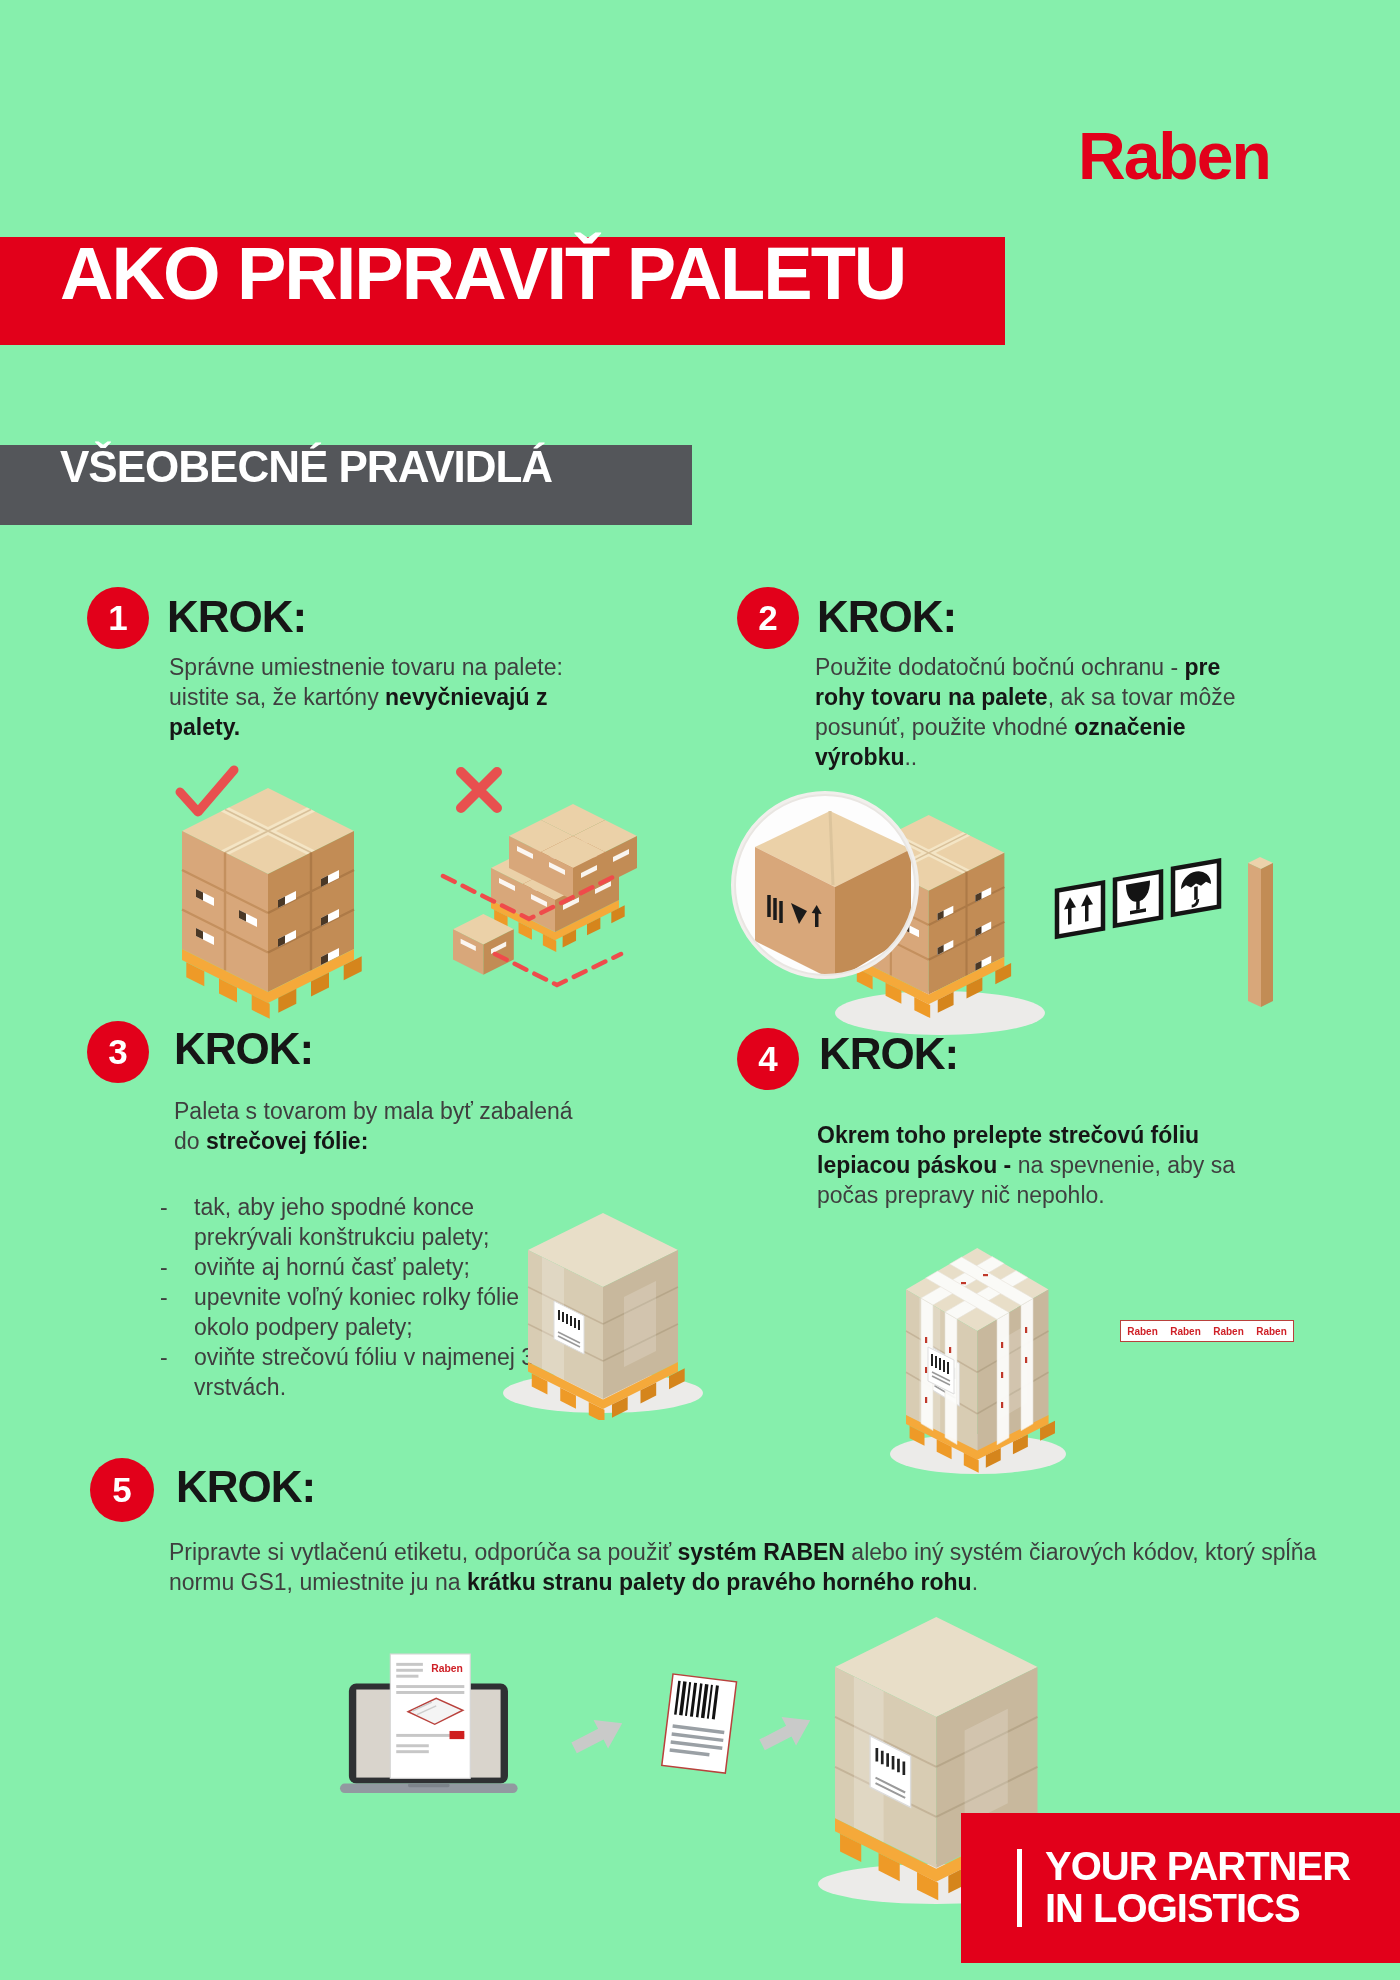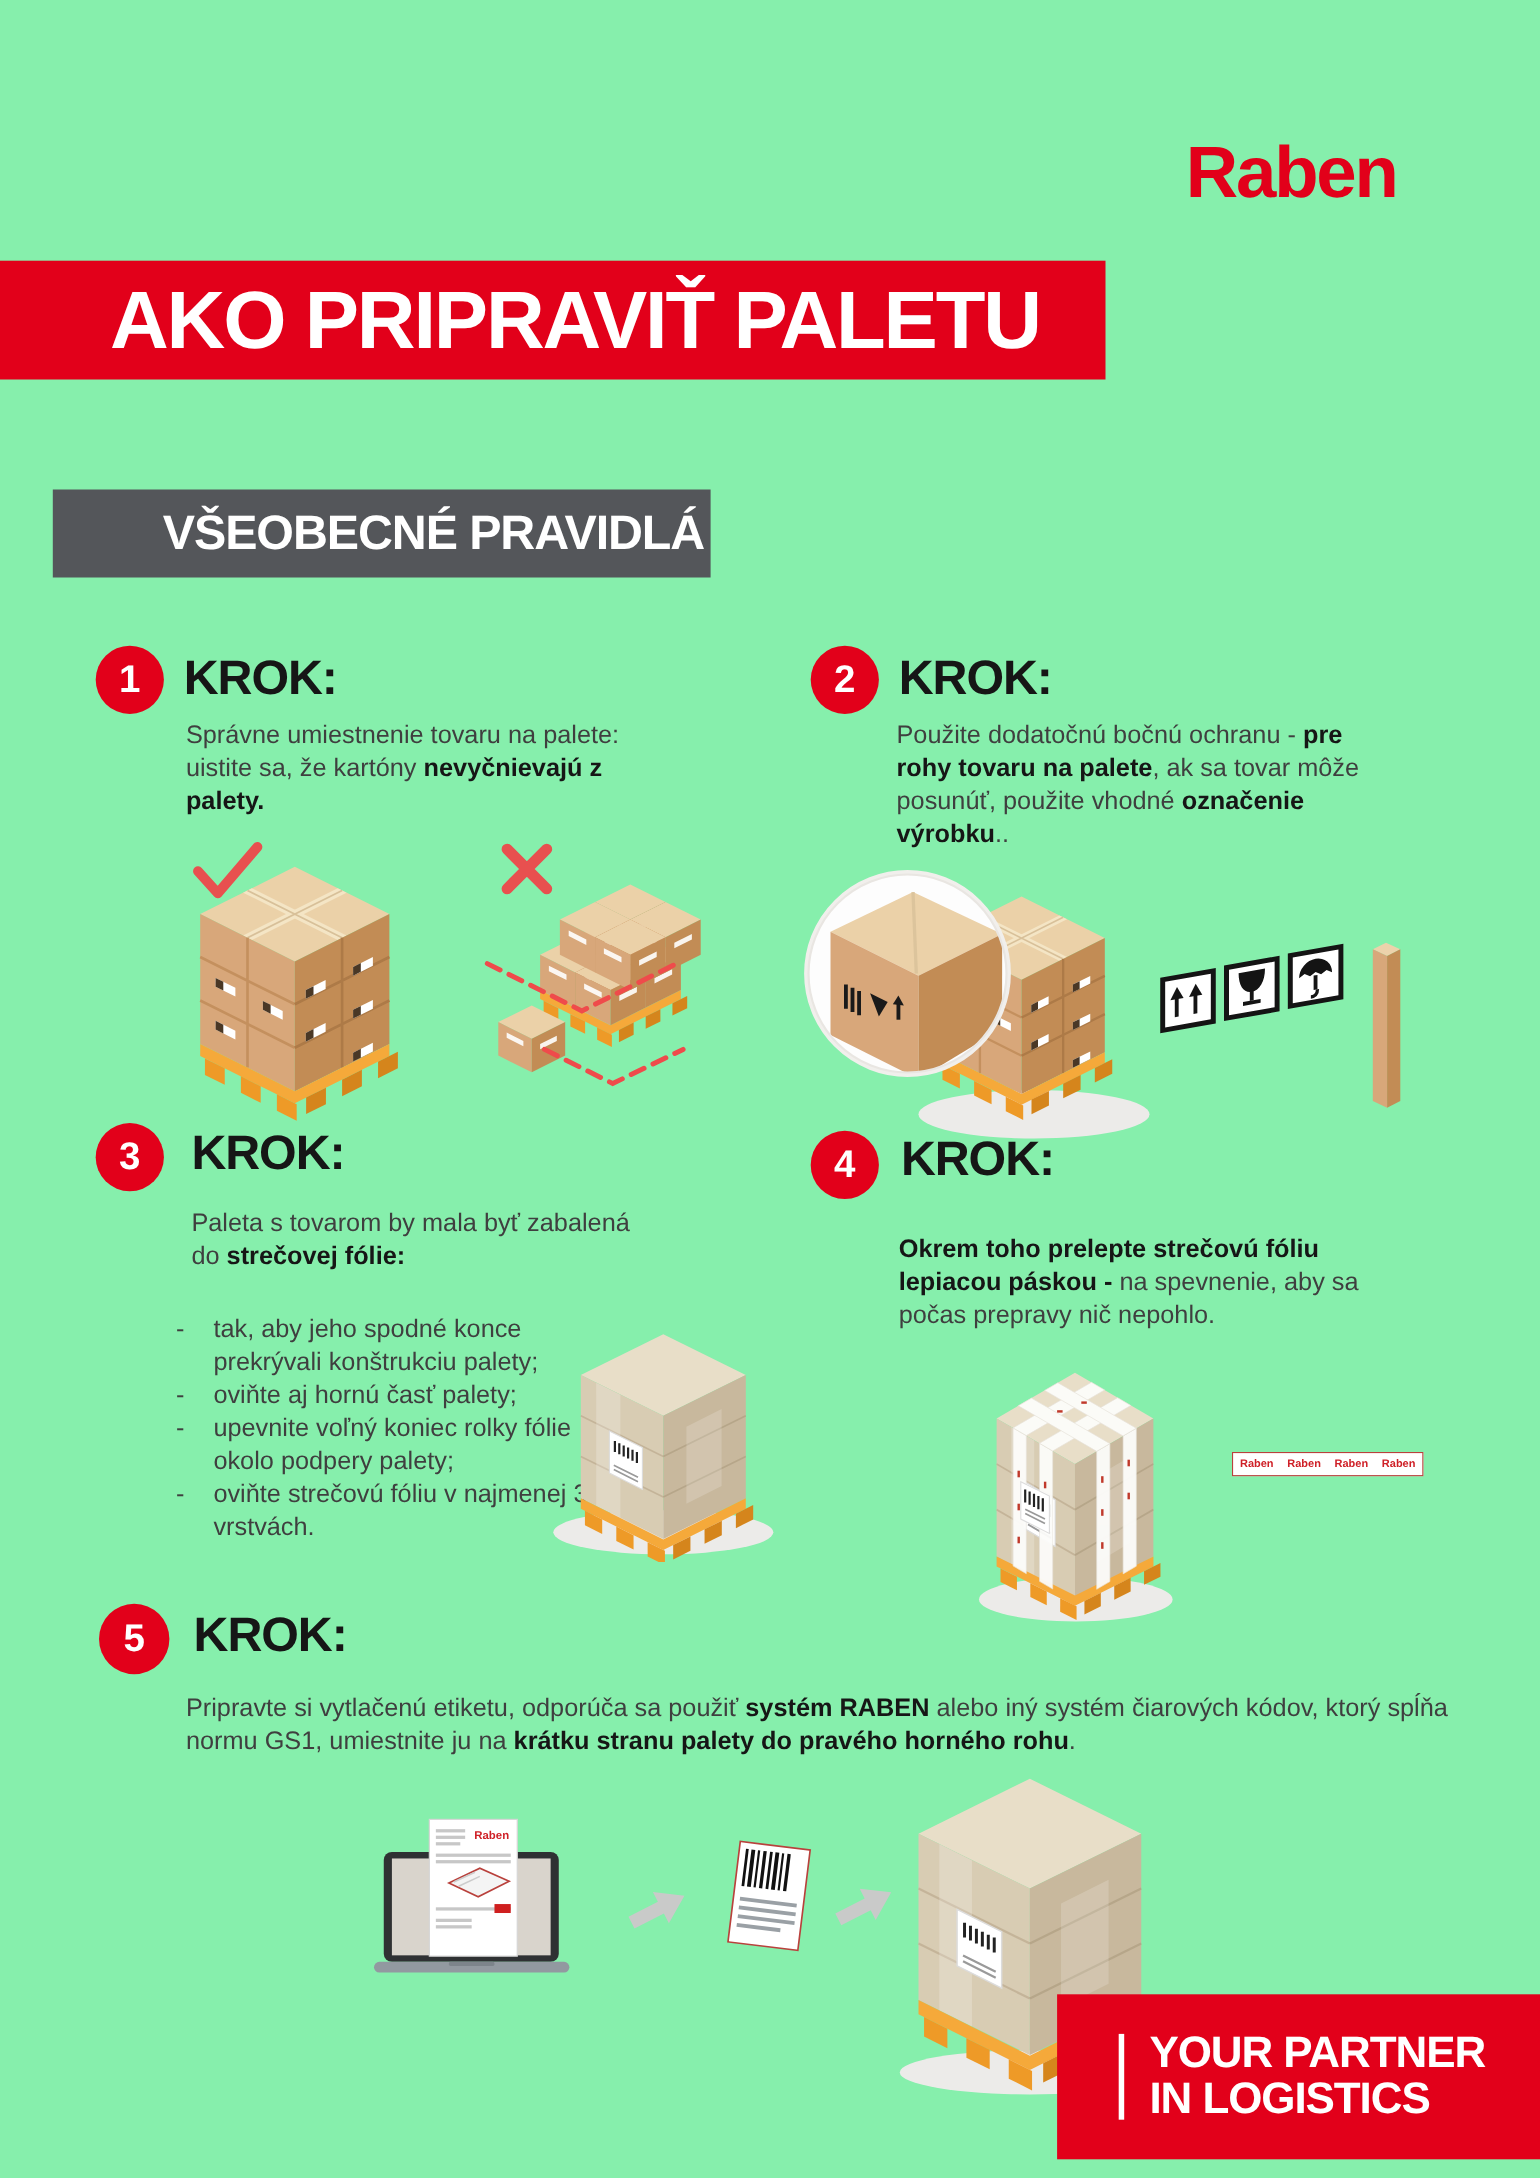--- a/index.html
+++ b/index.html
@@ -4,26 +4,26 @@
 <style>
   html,body{margin:0;padding:0;background:#fff;}
   #page{position:relative;width:1400px;height:1980px;background:#86efac;
         font-family:"Liberation Sans","DejaVu Sans",sans-serif;overflow:hidden;}
 
   
   .logo{position:absolute;left:1078px;top:118px;font-size:66px;font-weight:800;
         letter-spacing:-2px;color:#E2001A;}
 
   
-  .band{position:absolute;left:0;display:flex;align-items:center;padding-left:100px;box-sizing:border-box;}
+  .band{position:absolute;left:0;display:flex;padding-left:60px;box-sizing:border-box;}
   .band.red{background:#E2001A;color:#fff;}
   .band1{top:237px;width:1005px;height:108px;}
   .band2{top:345px;width:572px;height:100px;}
   .band .title{font-size:74px;font-weight:800;letter-spacing:-2px;line-height:1;}
-  .bandgray{top:445px;width:598px;height:80px;background:#54565A;color:#fff;margin-left:48px;}
+  .bandgray{top:445px;width:692px;height:80px;background:#54565A;color:#fff;}
   .bandgray .subtitle{font-size:44px;font-weight:800;letter-spacing:-1px;line-height:1;}
 
   
   .badge{position:absolute;width:62px;height:62px;border-radius:50%;background:#E2001A;
          color:#fff;font-size:35px;font-weight:800;display:flex;align-items:center;justify-content:center;}
   .krok{position:absolute;font-size:44px;font-weight:800;letter-spacing:-1px;color:#161616;}
 
   
   .copy{position:absolute;font-size:23px;line-height:30px;color:#3f3f3f;}
   .copy .b{font-weight:700;color:#161616;}

